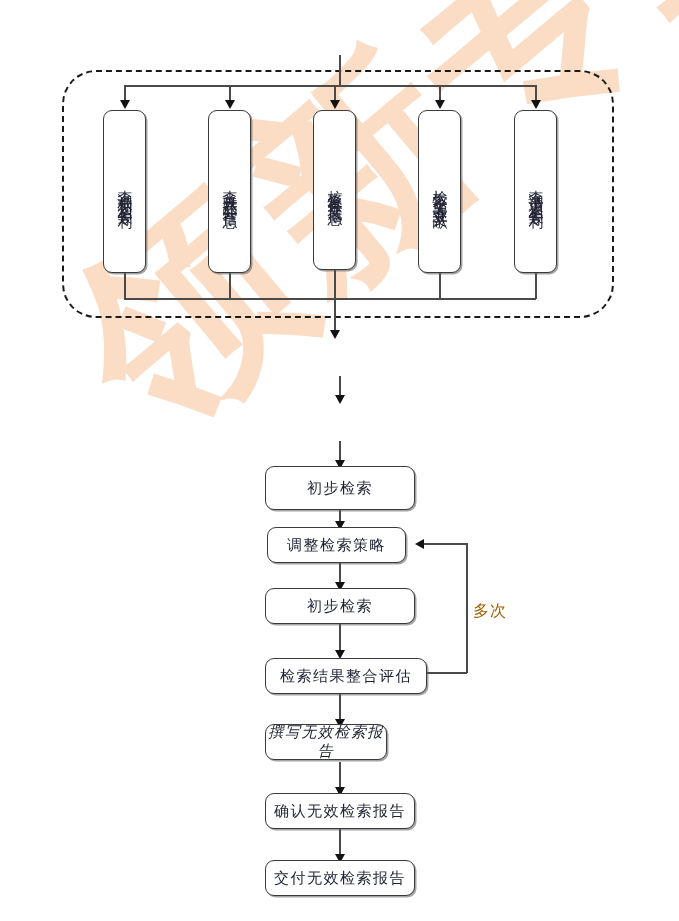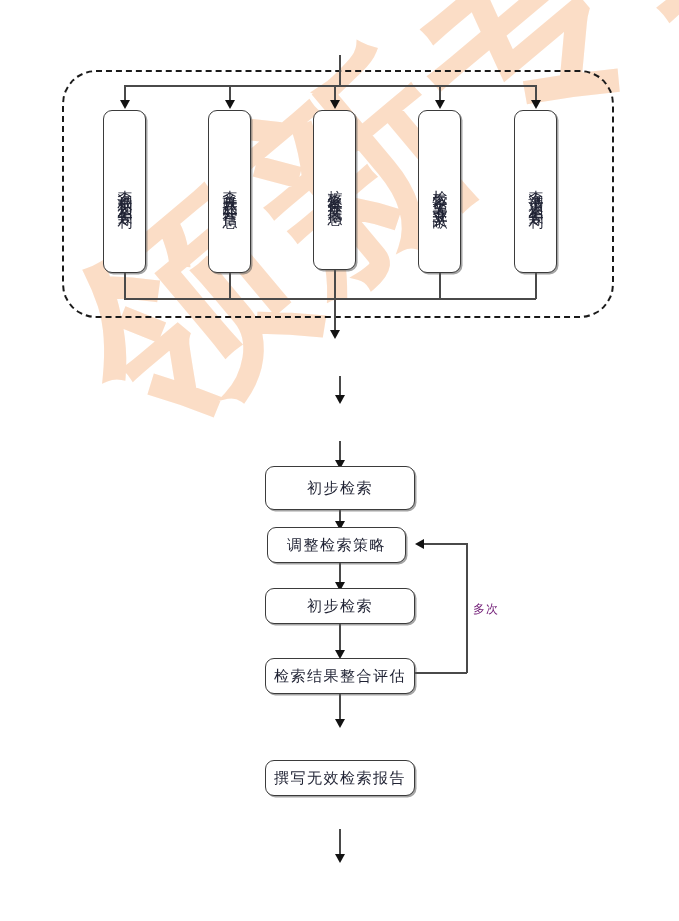--- a/index.html
+++ b/index.html
@@ -108,22 +108,22 @@
     width: 0;
     height: 0;
     border-top: 5px solid transparent;
     border-bottom: 5px solid transparent;
     border-right: 9px solid #121212;
     z-index: 5;
   }
 
   .loop-label {
     position: absolute;
-    color: #701a75;
-    font-size: 12px;
+    color: #a16207;
+    font-size: 16px;
     letter-spacing: 1px;
     z-index: 6;
     white-space: nowrap;
   }
 </style>
 </head>
 <body>
 
 <div id="canvas">
 
@@ -186,34 +186,36 @@
   <div class="node" style="left:267px; top:527px; width:139px; height:36px;">调整检索策略</div>
 
   <div class="ln v" style="left:339px; top:563px; height:22px;"></div>
   <div class="arrow-down" style="left:335px; top:582px;"></div>
 
   <div class="node" style="left:265px; top:588px; width:150px; height:36px;">初步检索</div>
 
   <div class="ln v" style="left:339px; top:624px; height:29px;"></div>
   <div class="arrow-down" style="left:335px; top:650px;"></div>
 
-  <div class="node" style="left:265px; top:658px; width:150px; height:36px;">检索结果整合评估</div>
+  <div class="node" style="left:265px; top:658px; width:162px; height:36px;">检索结果整合评估</div>
 
   <div class="ln h" style="left:415px; top:672px; width:52px;"></div>
   <div class="ln v" style="left:466px; top:543px; height:130px;"></div>
   <div class="ln h" style="left:424px; top:543px; width:43px;"></div>
   <div class="arrow-left" style="left:415px; top:539px;"></div>
   <div class="loop-label" style="left:473px; top:601px;">多次</div>
 
   <div class="ln v" style="left:339px; top:694px; height:28px;"></div>
   <div class="arrow-down" style="left:335px; top:719px;"></div>
 
-  <div class="node" style="left:265px; top:760px; width:150px; height:36px;">撰写无效检索报告</div>
+  <div class="node" style="left:265px; top:724px; width:122px; height:36px;font-style:italic;">撰写无效检索报告</div>
 
   <div class="ln v" style="left:339px; top:762px; height:28px;"></div>
   <div class="arrow-down" style="left:335px; top:787px;"></div>
 
+  <div class="node" style="left:265px; top:793px; width:150px; height:36px;">确认无效检索报告</div>
 
   <div class="ln v" style="left:339px; top:829px; height:28px;"></div>
   <div class="arrow-down" style="left:335px; top:854px;"></div>
 
+  <div class="node" style="left:265px; top:860px; width:150px; height:36px;">交付无效检索报告</div>
 
 </div>
 
 </body></html>

